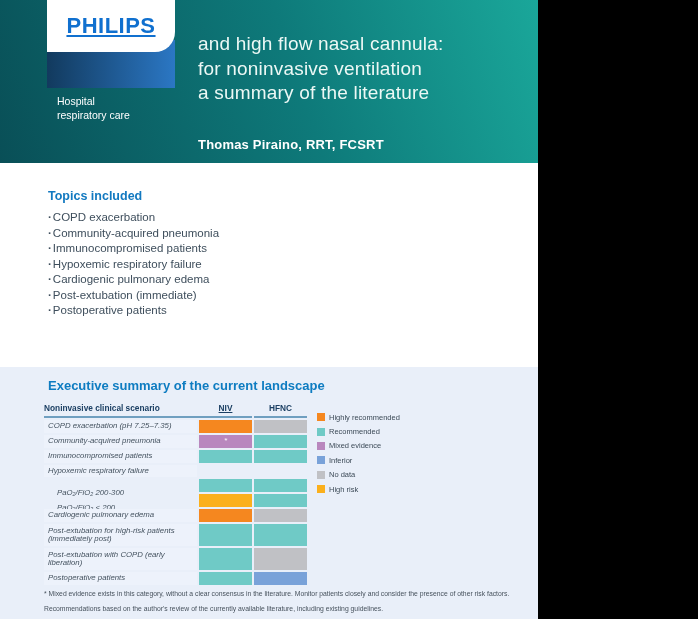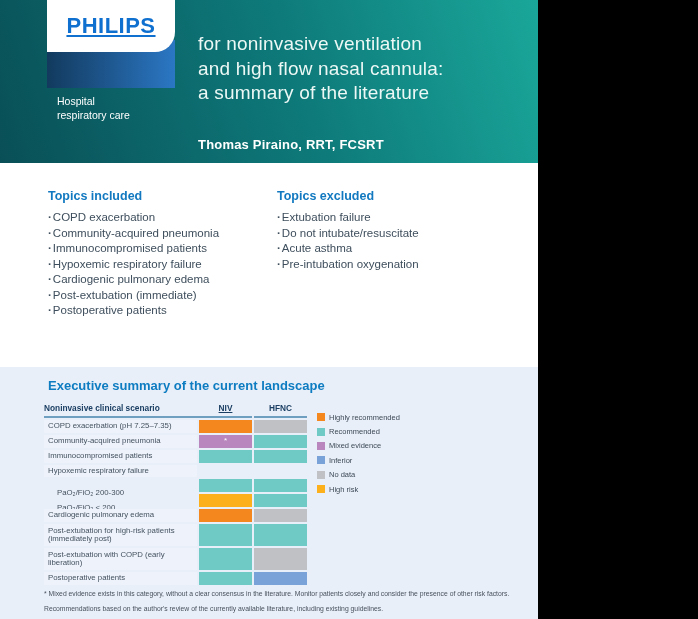--- a/index.html
+++ b/index.html
@@ -37,21 +37,21 @@
   .exec-heading { position:absolute; left:48px; top:11px; color:#0e7cc1; font-size:13px; font-weight:bold; }
 
   .matrix { position:absolute; left:44px; top:36px; width:263px; }
   .thead { display:flex; height:15px; }
   .th-group { display:flex; width:208px; border-bottom:2px solid #6f9fc0; }
   .th-scenario { width:155px; font-size:8.3px; font-weight:bold; color:#1b3f63; }
   .th-niv { width:53px; text-align:center; font-size:8.3px; font-weight:bold; color:#1b3f63;text-decoration:underline; }
   .th-hfnc { width:53px; margin-left:2px; text-align:center; font-size:8.3px; font-weight:bold;
              color:#1b3f63; border-bottom:2px solid #6f9fc0; }
   .tbody { margin-top:2px; }
-  .trow { display:flex; height:13px; margin-bottom:2px; }
+  .trow { display:flex; height:13px; margin-bottom:2px;font-style:italic; }
   .trow.tall { height:22px; }
   .trow.sub { height:12px; }
   .tlabel { width:153px; padding-left:4px; background:#edf2fb; display:flex; align-items:center;
             font-size:7.8px; color:#44525f; line-height:8.5px; }
   .trow.indent .tlabel { padding-left:13px;margin-top:14px; }
   .tcell { width:53px; margin-left:2px; position:relative; }
   .cellnote { position:absolute; left:0; right:0; top:1px; text-align:center; color:#ffffff; font-size:8px; }
 
   .legend { position:absolute; left:317px; top:43px; }
   .legend-item { display:flex; align-items:center; height:14.4px; }
@@ -72,49 +72,40 @@
         <div class="division">
           <div>Hospital</div>
           <div>respiratory care</div>
         </div>
       </div>
       <div class="logo-white">
         <span class="brand">PHILIPS</span>
       </div>
     </div>
     <div class="title">
+      <div>and high flow nasal cannula:</div>
       <div>for noninvasive ventilation</div>
-      <div>and high flow nasal cannula:</div>
       <div>a summary of the literature</div>
     </div>
     <div class="author">Thomas Piraino, RRT, FCSRT</div>
   </div>
 
   <div class="topics-col topics-included">
     <div class="topics-heading">Topics included</div>
     <ul class="topics-list">
       <li>COPD exacerbation</li>
       <li>Community-acquired pneumonia</li>
       <li>Immunocompromised patients</li>
       <li>Hypoxemic respiratory failure</li>
       <li>Cardiogenic pulmonary edema</li>
       <li>Post-extubation (immediate)</li>
       <li>Postoperative patients</li>
     </ul>
   </div>
 
-  <div class="topics-col topics-excluded">
-    <div class="topics-heading">Topics excluded</div>
-    <ul class="topics-list">
-      <li>Extubation failure</li>
-      <li>Do not intubate/resuscitate</li>
-      <li>Acute asthma</li>
-      <li>Pre-intubation oxygenation</li>
-    </ul>
-  </div>
 
   <div class="blue-section">
     <div class="exec-heading">Executive summary of the current landscape</div>
 
     <div class="matrix">
       <div class="thead">
         <div class="th-group">
           <div class="th-scenario">Noninvasive clinical scenario</div>
           <div class="th-niv">NIV</div>
         </div>

